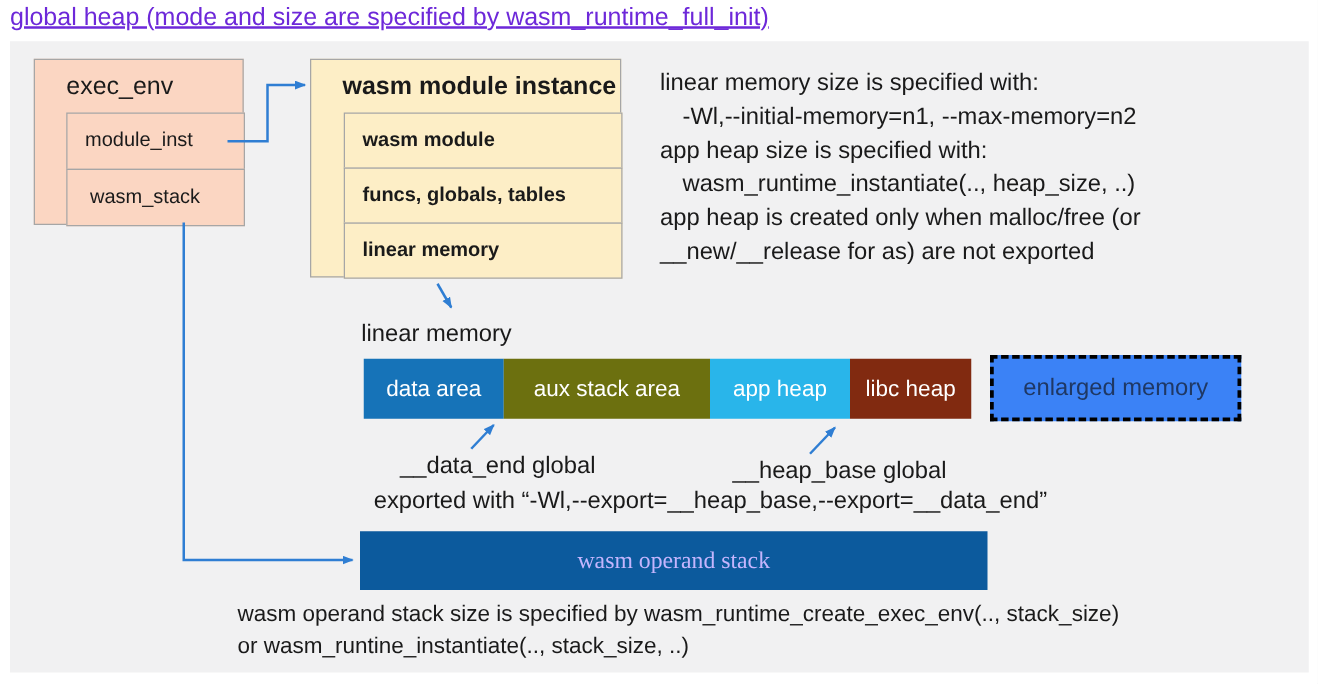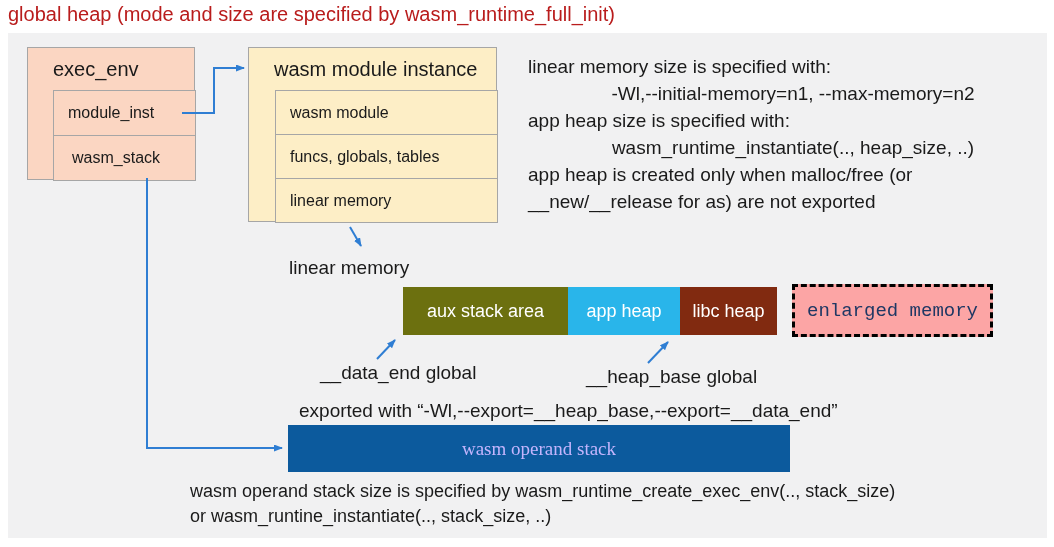--- a/index.html
+++ b/index.html
@@ -1,58 +1,58 @@
 <!DOCTYPE html>
 <html><head>
 <meta charset="utf-8">
 <style>
   html,body{margin:0;padding:0;background:#ffffff;}
   #stage{
     position:relative;width:1054px;height:547px;overflow:hidden;
     font-family:"Liberation Sans",sans-serif;color:#1a1a1a;background:#ffffff;
   }
   .abs{position:absolute;}
-  #page-title{left:8px;top:3px;font-size:20px;color:#b91c1c;}
+  #page-title{left:8px;top:3px;font-size:20px;color:#6d28d9;text-decoration:underline;}
   #panel{left:8px;top:33px;width:1039px;height:505px;background:#f1f1f2;}
 
   
   .struct{box-sizing:border-box;border:1px solid #a6a6a6;}
   .struct-header{height:43px;display:flex;align-items:center;padding-left:25px;font-size:20px;}
   .struct-cell{position:absolute;box-sizing:border-box;border:1px solid #a6a6a6;
     display:flex;align-items:center;padding-left:14px;font-size:16px;}
   #exec-env-box{left:27px;top:47px;width:168px;height:133px;background:#fbd6c2;}
   #exec-env-box .struct-cell{left:25px;width:143px;background:#fbd6c2;}
   #exec-cell-0{top:42px;height:46px;}
   #exec-cell-1{top:87px;height:46px;padding-left:18px;}
-  #instance-box{left:248px;top:47px;width:249px;height:175px;background:#fdeec6;}
+  #instance-box{left:248px;top:47px;width:249px;height:175px;background:#fdeec6;font-weight:bold;}
   #instance-box .struct-cell{left:26px;width:223px;background:#fdeec6;}
   #inst-cell-0{top:42px;height:45px;}
   #inst-cell-1{top:86px;height:45px;}
   #inst-cell-2{top:130px;height:45px;}
 
   
   #notes-right{left:528px;top:53px;width:512px;font-size:19px;line-height:27px;}
-  #notes-right .indent{padding-left:18px;text-align:center;}
+  #notes-right .indent{padding-left:18px;}
 
   
   #linear-memory-label{left:289px;top:257px;font-size:19px;}
   .seg{top:287px;height:48px;display:flex;align-items:center;justify-content:center;
     color:#ffffff;font-size:18px;}
   #seg-data{left:291px;width:112px;background:#1673b8;}
   #seg-aux{left:403px;width:165px;background:#6c700f;}
   #seg-app{left:568px;width:112px;background:#29b5ea;}
   #seg-libc{left:680px;width:97px;background:#812a10;}
   #seg-enlarged{left:792px;top:284px;width:201px;height:53px;box-sizing:border-box;
-    background:#fca5a5;border:3px dashed #000000;color:#1f3864;font-size:19px;
-    display:flex;align-items:center;justify-content:center;font-family:Liberation Mono, monospace;}
+    background:#3b82f6;border:3px dashed #000000;color:#1f3864;font-size:19px;
+    display:flex;align-items:center;justify-content:center;}
 
   
   #data-end-label{left:320px;top:362px;font-size:19px;}
   #heap-base-label{left:586px;top:366px;font-size:19px;}
-  #exported-label{left:299px;top:390px;font-size:19px;margin-top:10px;}
+  #exported-label{left:299px;top:390px;font-size:19px;}
 
   
   #operand-stack-box{left:288px;top:425px;width:502px;height:47px;background:#0c5a9d;
     color:#c4b5fd;font-size:19px;display:flex;align-items:center;justify-content:center;font-family:Liberation Serif, serif;}
   #bottom-notes{left:190px;top:479px;font-size:18px;line-height:25px;}
 
   #connector-layer{left:0;top:0;width:1054px;height:547px;pointer-events:none;}
 </style>
 </head>
 <body>
@@ -79,20 +79,21 @@
   <div class="abs" id="notes-right">
     <div>linear memory size is specified with:</div>
     <div class="indent">-Wl,--initial-memory=n1, --max-memory=n2</div>
     <div>app heap size is specified with:</div>
     <div class="indent">wasm_runtime_instantiate(.., heap_size, ..)</div>
     <div>app heap is created only when malloc/free (or</div>
     <div>__new/__release for as) are not exported</div>
   </div>
 
   <div class="abs" id="linear-memory-label">linear memory</div>
+  <div class="abs seg" id="seg-data">data area</div>
   <div class="abs seg" id="seg-aux">aux stack area</div>
   <div class="abs seg" id="seg-app">app heap</div>
   <div class="abs seg" id="seg-libc">libc heap</div>
   <div class="abs" id="seg-enlarged">enlarged memory</div>
 
   <div class="abs" id="data-end-label">__data_end global</div>
   <div class="abs" id="heap-base-label">__heap_base global</div>
   <div class="abs" id="exported-label">exported with “-Wl,--export=__heap_base,--export=__data_end”</div>
 
   <div class="abs" id="operand-stack-box">wasm operand stack</div>

